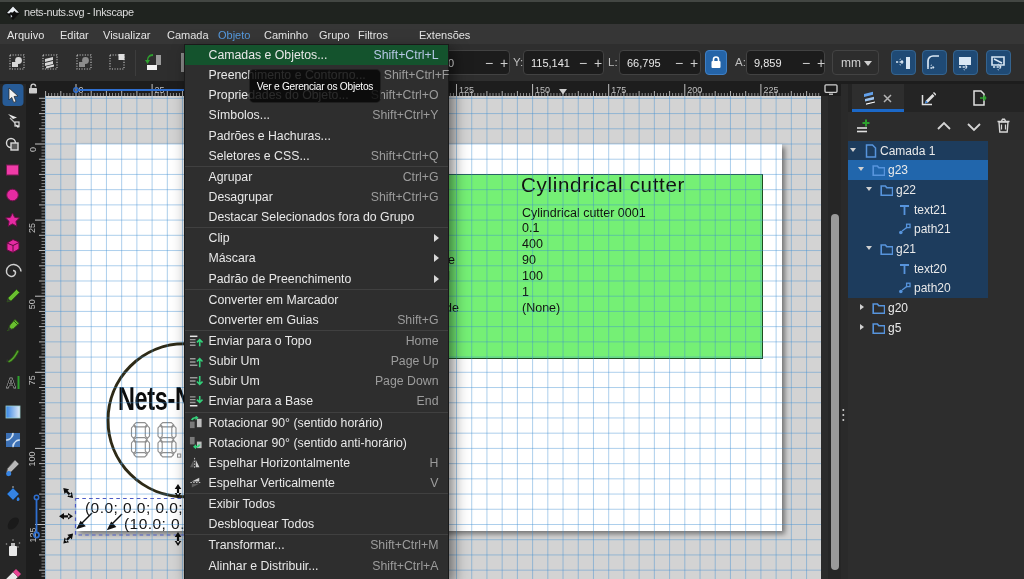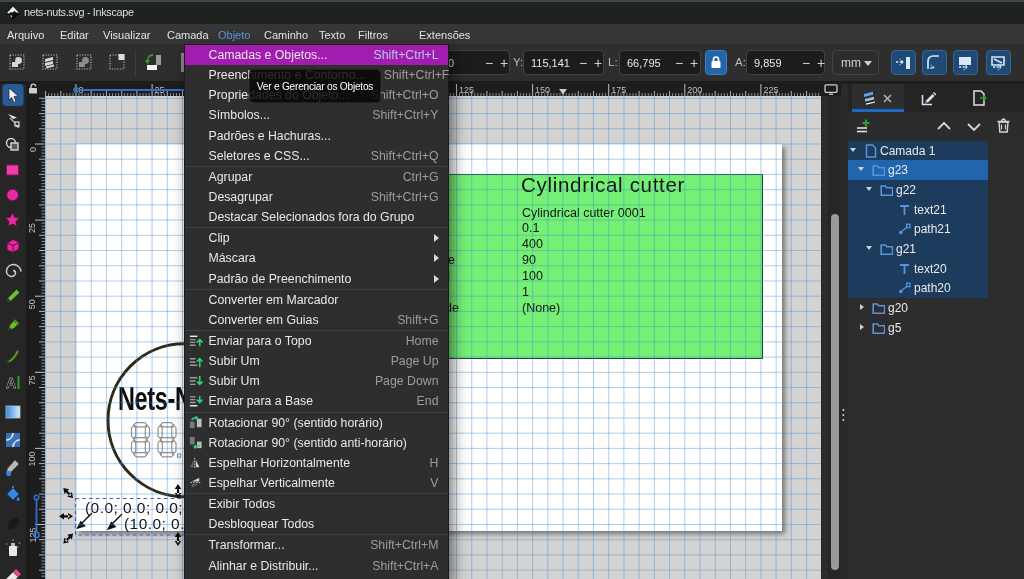--- a/index.html
+++ b/index.html
@@ -32,21 +32,21 @@
 .selrow{background:#2166ac;}
 .exp{position:absolute;top:7px;width:0;height:0;}
 .expd{border-left:3.5px solid transparent;border-right:3.5px solid transparent;border-top:4.5px solid #d0d0d0;}
 .expr{border-top:3.5px solid transparent;border-bottom:3.5px solid transparent;border-left:4.5px solid #d0d0d0;top:6px;}
 .tlab{position:absolute;top:3px;}
 #popup{left:183.5px;top:44px;width:265px;height:535px;background:#2e2e2e;
  border:1px solid #1a1a1a;border-bottom:none;box-shadow:4px 6px 14px rgba(0,0,0,0.55);}
 .mi{position:relative;height:20.15px;display:flex;align-items:center;
  padding:0 9px 0 24px;font-size:12.3px;color:#e8e8e8;white-space:nowrap;}
 .mi .sc{margin-left:auto;color:#9c9c9c;padding-left:18px;}
-.mi.hl{background:#a21caf;}
+.mi.hl{background:#14532d;}
 .mi.hl .sc{color:#b6c9e6;}
 .msep{height:0;border-top:1px solid #404040;margin:0;}
 .mico{position:absolute;left:4px;top:3.5px;width:14px;height:14px;}
 .sub{margin-left:auto;width:0;height:0;border-top:4px solid transparent;
  border-bottom:4px solid transparent;border-left:5px solid #d8d8d8;}
 #tooltip{left:249px;top:69px;width:132px;height:34px;background:rgba(6,6,6,0.84);
  border:1px solid rgba(255,255,255,0.08);border-radius:5px;color:#fff;font-size:10.2px;letter-spacing:-0.25px;white-space:nowrap;
  display:flex;align-items:center;justify-content:center;z-index:60;}
 .fld{position:absolute;top:50px;height:25px;background:#1c1c1c;border:1px solid #424242;
  border-radius:4px;color:#e8e8e8;font-size:11px;}
@@ -63,21 +63,21 @@
 <path d="M4.7 8.6 l1.7 1.7 -1.6 1.5 z" fill="#c8d2dc"></path>
 </svg>
 <div class="abs" id="title-text">nets-nuts.svg - Inkscape</div>
 <div class="abs" id="menubar">
 <span style="left:7px;">Arquivo</span>
 <span style="left:60px;">Editar</span>
 <span style="left:103px;">Visualizar</span>
 <span style="left:167px;">Camada</span>
 <span style="left:218px;color:#569ade;">Objeto</span>
 <span style="left:264px;">Caminho</span>
-<span style="left:319px;">Texto</span>
+<span style="left:319px;">Grupo</span>
 <span style="left:358px;">Filtros</span>
 <span style="left:419px;">Extensões</span>
 <span style="left:466px;margin-top:44px;">Ajuda</span>
 </div>
 <div class="abs" id="cmdbar"></div>
 <svg class="abs" style="left:9px;top:54px" width="16" height="16" viewBox="0 0 16 16">
     <rect x="1" y="1" width="14" height="14" fill="none" stroke="#c8c8c8" stroke-width="1.1" stroke-dasharray="1.1 1.5"></rect>
     <circle cx="9.5" cy="6.5" r="3.4" fill="#d6d6d6"></circle>
     <rect x="3" y="8" width="6" height="5" fill="#d6d6d6"></rect>
   </svg>

